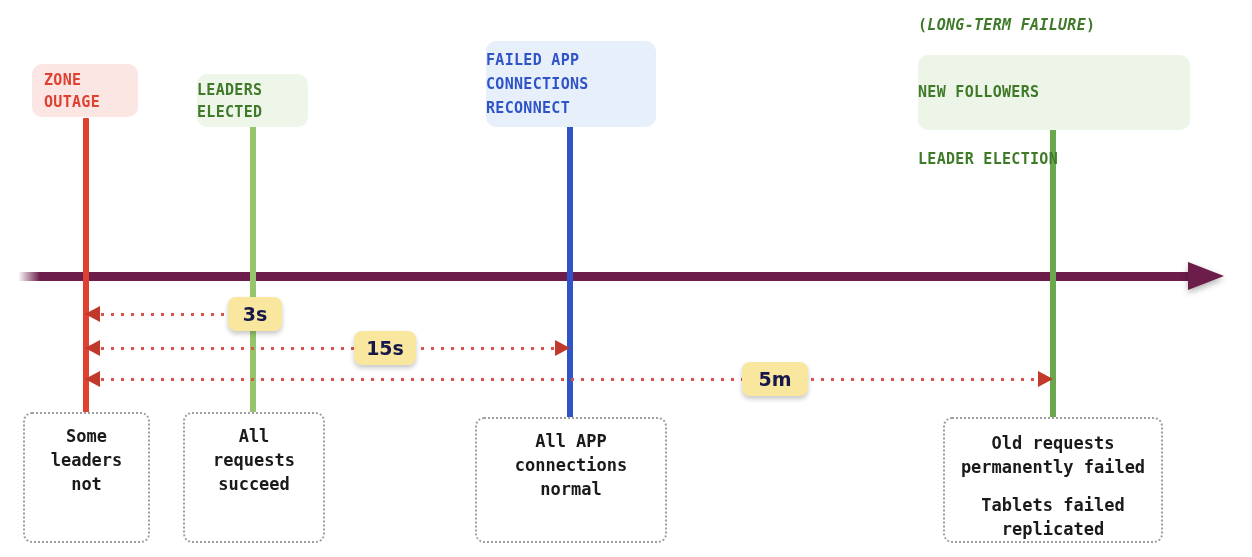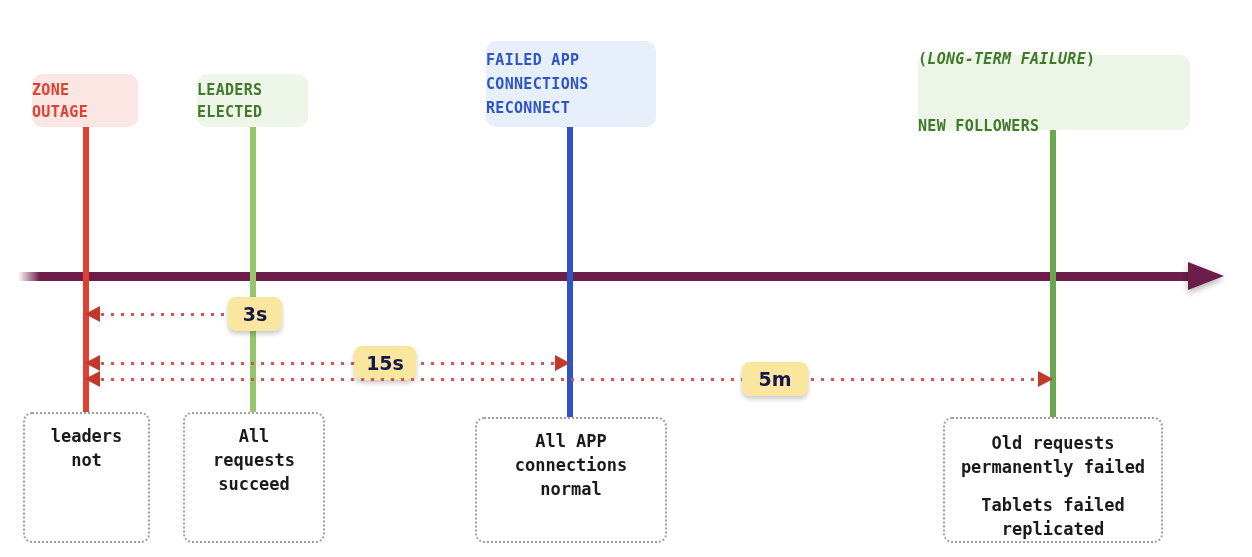--- a/index.html
+++ b/index.html
@@ -122,22 +122,22 @@
 </style>
 </head>
 <body>
 
 <div id="canvas">
 
   <div class="axis-line"></div>
   <div class="axis-head"></div>
 
   <div class="stem" style="left:83px; top:118px; height:300px; background:#e04030;"></div>
-  <div class="event-label" style="left:32px; top:74px; width:106px; height:53px; background:#fbe6e4; color:#e04030;
-              font-size:15px; line-height:22px;">
+  <div class="event-label" style="left:32px; top:64px; width:106px; height:53px; background:#fbe6e4; color:#e04030;
+              font-size:15px; line-height:22px;padding-left:12px;">
     <span class="ln">ZONE</span>
     <span class="ln">OUTAGE</span>
   </div>
 
   <div class="stem" style="left:250px; top:118px; height:300px; background:#97c56e;"></div>
   <div class="event-label" style="left:197px; top:74px; width:111px; height:53px; background:#eef5e9; color:#3f7a29;
               font-size:15px; line-height:22px;">
     <span class="ln">LEADERS</span>
     <span class="ln">ELECTED</span>
   </div>
@@ -148,44 +148,46 @@
     <span class="ln">FAILED APP</span>
     <span class="ln">CONNECTIONS</span>
     <span class="ln">RECONNECT</span>
   </div>
 
   <div class="stem" style="left:1050px; top:128px; height:294px; background:#6aa84f;"></div>
   <div class="event-label" style="left:918px; top:55px; width:272px; height:75px; background:#edf4e8; color:#3f7a29;
               font-size:15px; line-height:23px;gap:44px;">
     <span class="ln ital"><span>(</span><i>LONG-TERM FAILURE</i><span>)</span></span>
     <span class="ln">NEW FOLLOWERS</span>
+    <span class="ln">LEADER ELECTION</span>
   </div>
 
   <div class="dur-row" style="left:85px; top:304px; width:170px;">
     <div class="arrow-l" style="left:0px;"></div>
     <div class="dur-dots" style="left:16px; width:138px;"></div>
     <div class="arrow-r" style="left:153px;"></div>
     <div class="dur-badge" style="left:143px; width:54px;text-align:center;">3s</div>
   </div>
 
-  <div class="dur-row" style="left:85px; top:338px; width:487px;margin-top:15px;">
+  <div class="dur-row" style="left:85px; top:338px; width:487px;">
     <div class="arrow-l" style="left:0px;"></div>
     <div class="dur-dots" style="left:16px; width:455px;"></div>
     <div class="arrow-r" style="left:470px;"></div>
     <div class="dur-badge" style="left:269px; width:62px;">15s</div>
   </div>
 
   <div class="dur-row" style="left:85px; top:369px; width:970px;">
     <div class="arrow-l" style="left:0px;"></div>
     <div class="dur-dots" style="left:16px; width:938px;"></div>
     <div class="arrow-r" style="left:953px;"></div>
     <div class="dur-badge" style="left:657px; width:66px;">5m</div>
   </div>
 
   <div class="state-box" style="left:23px; top:412px; width:127px; height:131px;">
+    <span>Some</span>
     <span>leaders</span>
     <span>not</span>
   </div>
 
   <div class="state-box" style="left:183px; top:412px; width:142px; height:131px;">
     <span>All</span>
     <span>requests</span>
     <span>succeed</span>
   </div>
 

